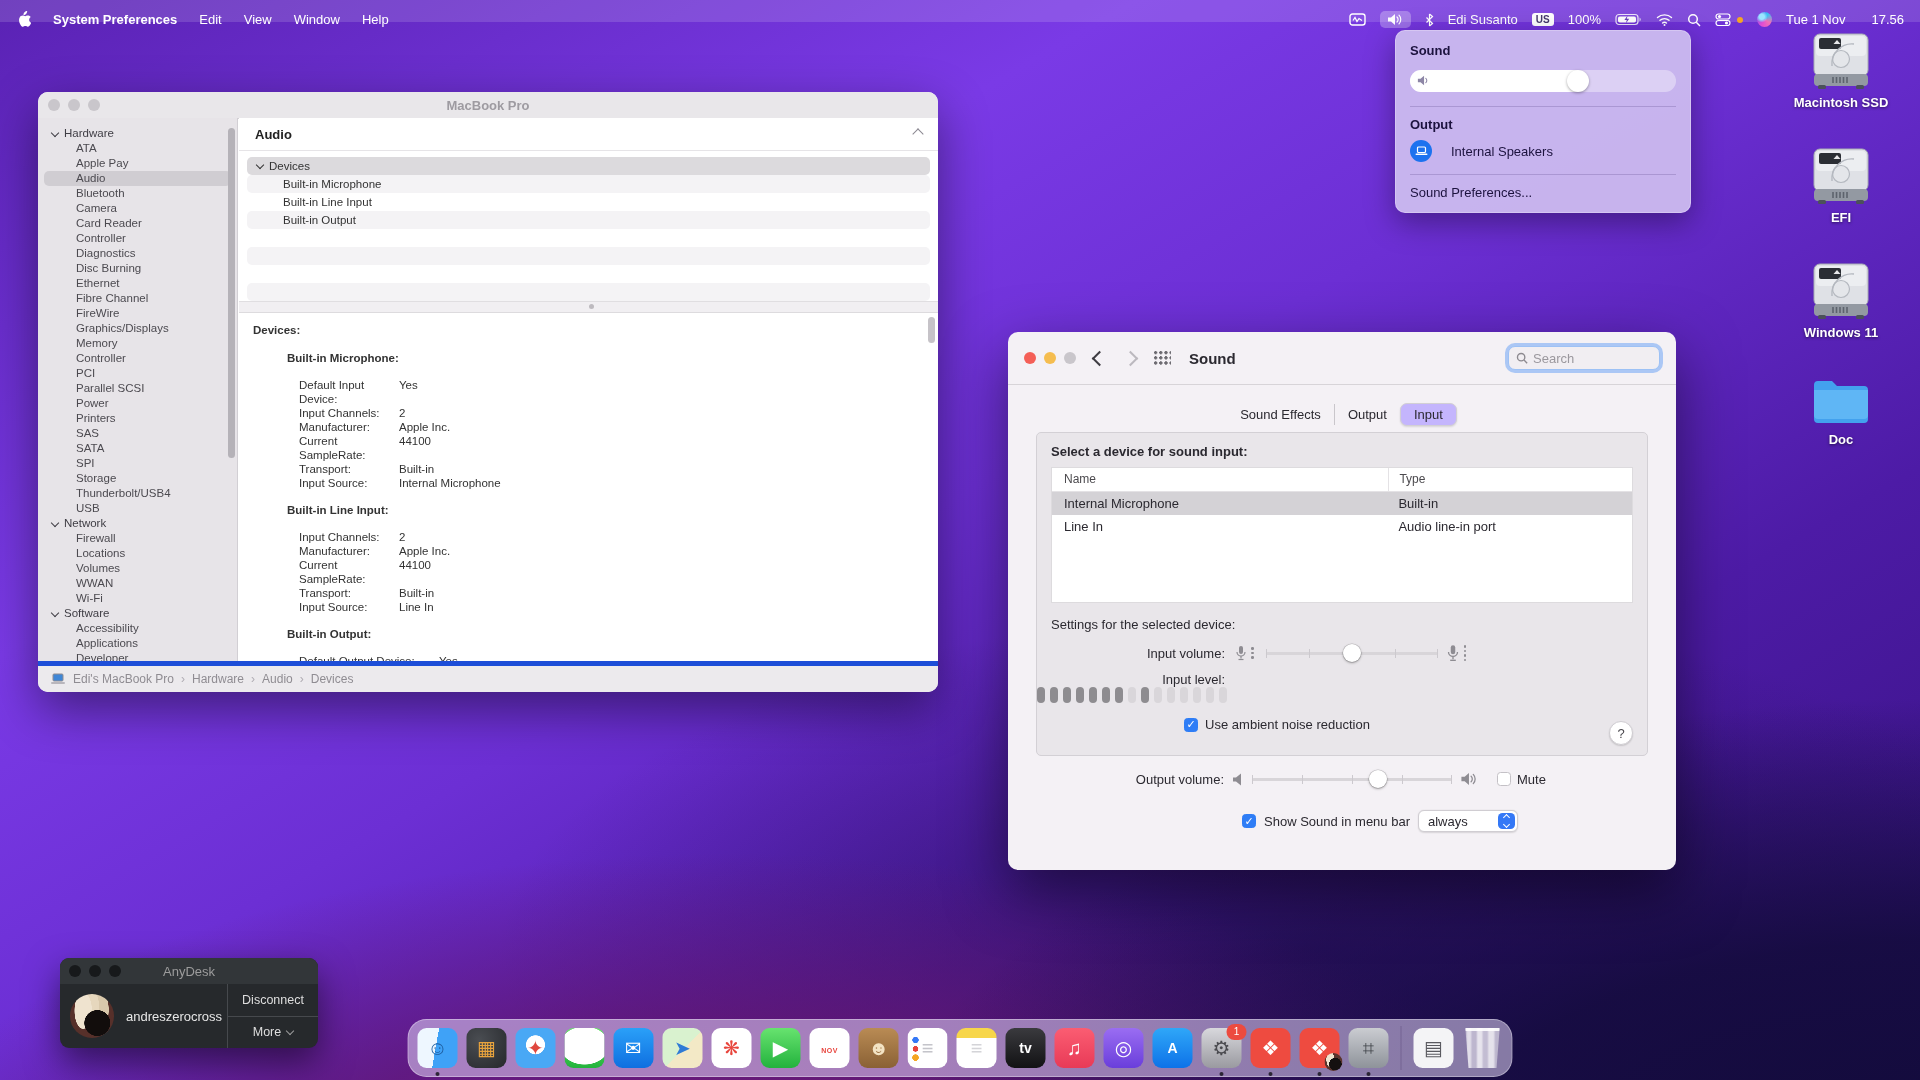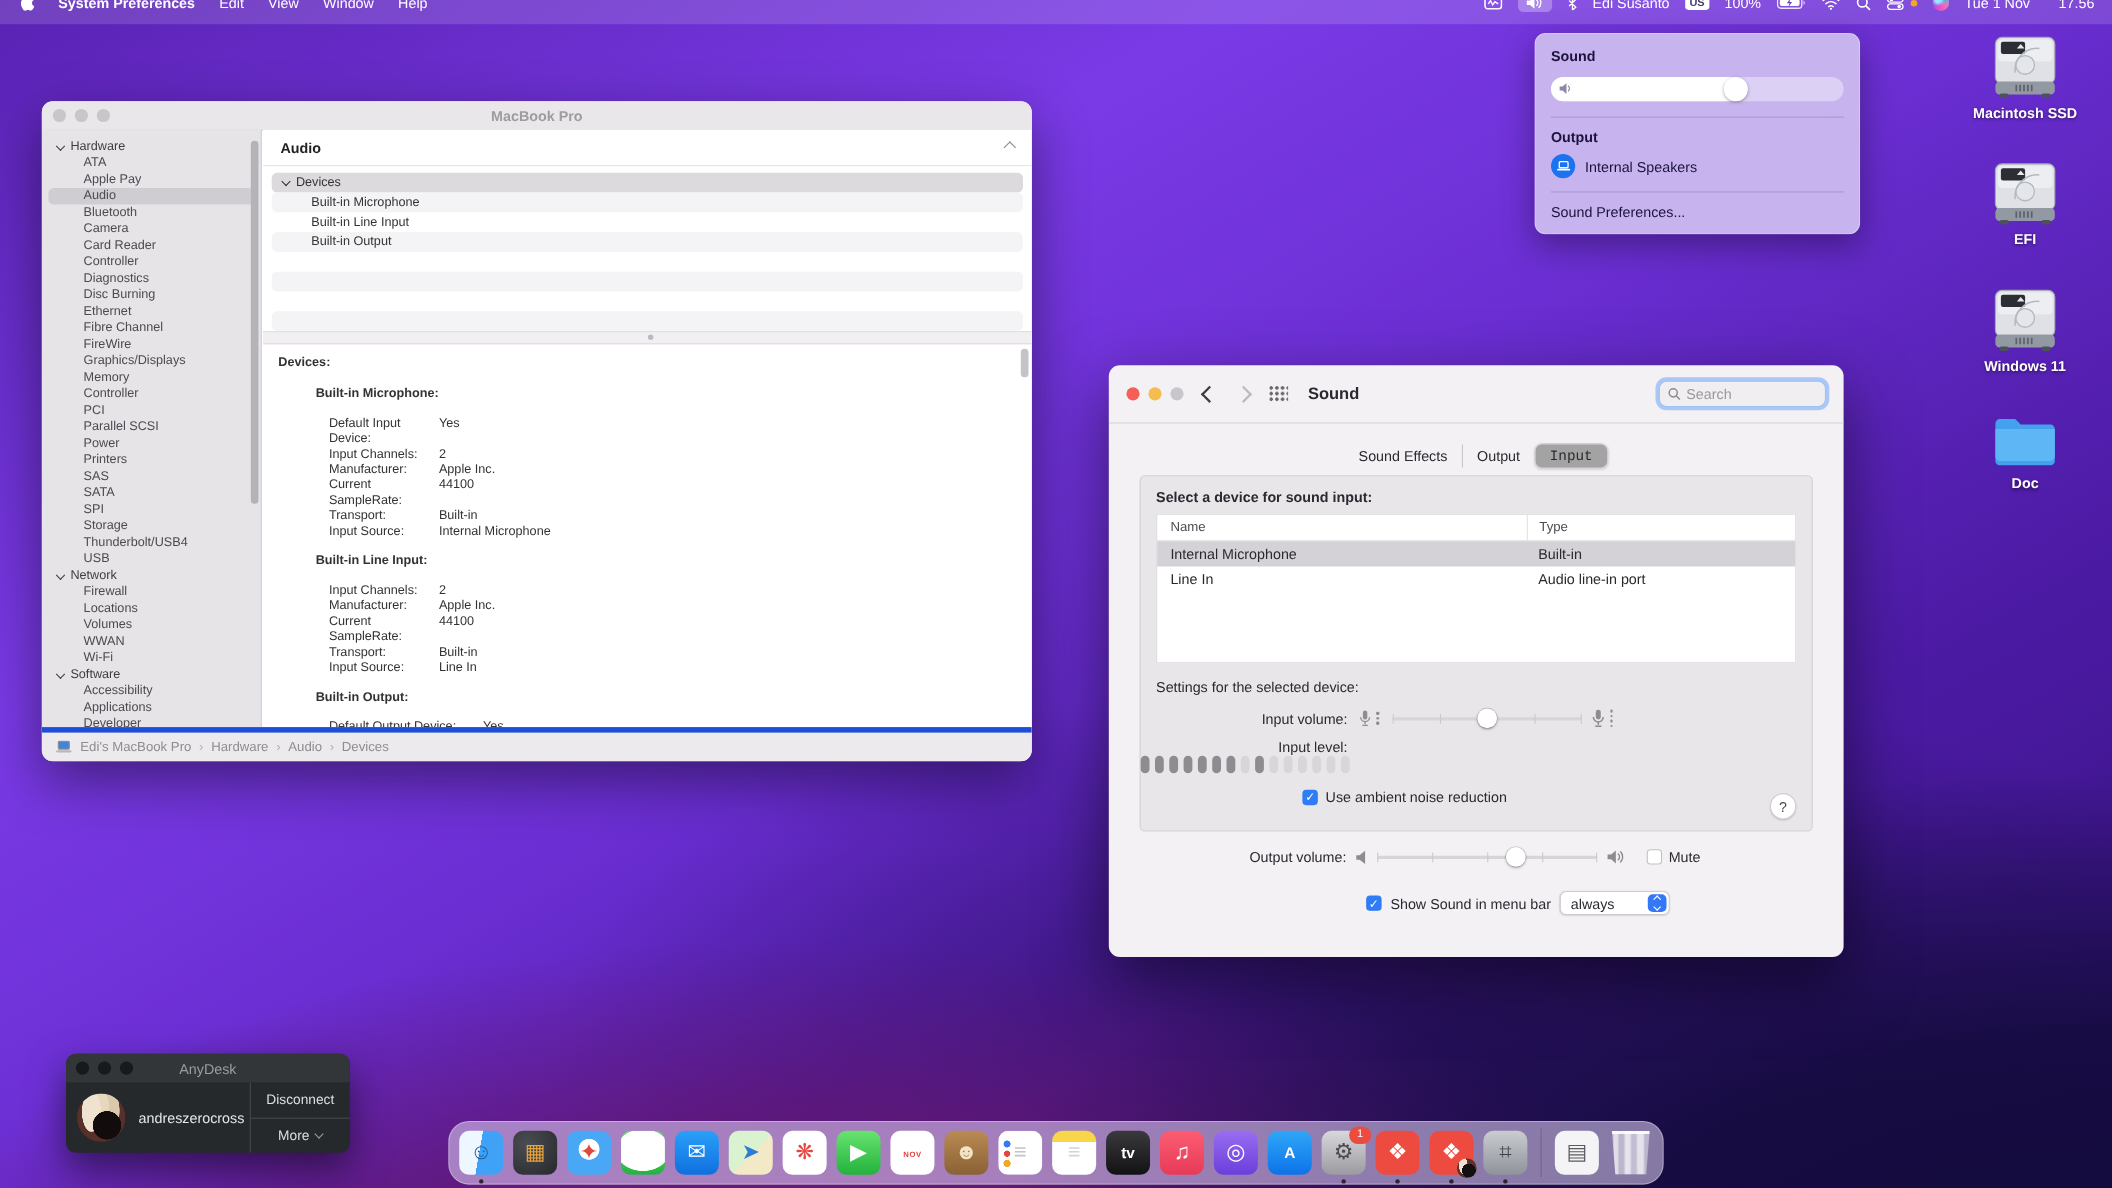--- a/index.html
+++ b/index.html
@@ -6,21 +6,21 @@
   body{width:1920px;height:1080px;overflow:hidden;position:relative;
        font-family:"Liberation Sans","DejaVu Sans",sans-serif;
        -webkit-font-smoothing:antialiased;}
   .wallpaper{position:absolute;inset:0;
     background:
       radial-gradient(90% 70% at 102% 108%, #120b3a 0%, rgba(18,11,58,.85) 30%, rgba(30,14,80,0) 62%),
       radial-gradient(75% 55% at 38% 112%, #7d1d74 0%, rgba(98,22,110,.75) 32%, rgba(80,20,120,0) 60%),
       radial-gradient(60% 45% at 68% 88%, rgba(40,16,90,.8) 0%, rgba(40,16,90,0) 70%),
       linear-gradient(150deg,#5a22b4 0%,#7a3ae6 30%,#6c2fd4 48%,#4d1ba6 72%,#35117e 100%);}
   
-  .menubar{position:absolute;left:0;top:0;right:0;height:21px;display:flex;align-items:flex-end;
+  .menubar{position:absolute;left:0;top:0;right:0;height:21px;display:flex;align-items:flex-start;
     background:rgba(255,255,255,.14);color:#fff;font-size:13px;padding:11px 16px;box-sizing:border-box;}
   .menubar .left{display:flex;align-items:center;gap:22px;}
   .menubar .appname{font-weight:700;}
   .menubar .right{margin-left:auto;display:flex;align-items:center;gap:14px;}
   .mb-ic{display:flex;align-items:center;}
   .mb-ic svg{display:block;}
   .sound-pill{background:rgba(255,255,255,.28);border-radius:5px;padding:2px 7px;}
   .kbd-badge{background:#fff;color:#463a6e;font-size:10px;font-weight:700;border-radius:3px;padding:1px 4px;}
   .siri{width:15px;height:15px;border-radius:50%;
     background:radial-gradient(circle at 32% 32%,#9be5ff 0 18%,rgba(155,229,255,0) 40%),
@@ -38,21 +38,21 @@
     background:rgba(203,185,238,.96);box-shadow:0 10px 30px rgba(0,0,0,.35);
     border:1px solid rgba(255,255,255,.25);padding:10px 0;color:#1c123e;font-size:13px;}
   .popover .sec{padding:2px 14px;}
   .popover .title{font-weight:700;margin-bottom:8px;}
   .pop-slider{position:relative;height:22px;border-radius:11px;background:rgba(255,255,255,.38);margin:0 0 4px;}
   .pop-fill{position:absolute;left:0;top:0;bottom:0;background:#fff;border-radius:11px 0 0 11px;}
   .pop-knob{position:absolute;top:0;width:22px;height:22px;border-radius:50%;background:#fff;
     box-shadow:0 1px 3px rgba(0,0,0,.35);}
   .pop-spk{position:absolute;left:7px;top:4px;color:#8d86a6;}
   .pop-div{height:1px;background:rgba(40,20,90,.18);margin:8px 14px;}
-  .out-row{display:flex;align-items:center;gap:9px;padding:4px 14px;}
+  .out-row{display:flex;align-items:center;gap:19px;padding:4px 14px;}
   .dev-circle{width:22px;height:22px;border-radius:50%;background:#1c72ef;display:flex;align-items:center;justify-content:center;}
   
   .lights{display:flex;gap:8px;}
   .light{width:12px;height:12px;border-radius:50%;}
   .light.gray{background:#c9c6cb;}
   .light.red{background:#f45f57;}
   .light.yellow{background:#f5bd4f;}
   .light.dark{background:#17191b;}
   
   .sysinfo{position:absolute;left:38px;top:92px;width:900px;height:600px;border-radius:10px;overflow:hidden;
@@ -97,21 +97,21 @@
   .nav{color:#3e3c42;display:flex;align-items:center;}
   .nav.fwd{color:#bcb9bf;margin-left:2px;}
   .nav .chev{width:9px;height:9px;border-width:2px;}
   .grid-ic{width:17px;height:14px;background:radial-gradient(circle,#6c6a70 1.4px,rgba(0,0,0,0) 1.6px) -1px -1px/5.2px 5.2px;}
   .sw-title{font-weight:700;font-size:15px;}
   .search{margin-left:auto;width:152px;height:24px;border-radius:7px;background:#f1eef2;border:1px solid #9dc1f5;
     box-shadow:0 0 0 3px rgba(98,158,245,.5);display:flex;align-items:center;gap:5px;padding:0 7px;box-sizing:border-box;}
   .search .ph{color:#9b989e;}
   .tabs{display:flex;justify-content:center;align-items:center;margin-top:16px;height:26px;}
   .tab{padding:3px 13px;color:#2b2930;position:relative;}
-  .tab.active{background:#a3a3a3;border:1px solid #d2cfd4;border-radius:7px;box-shadow:0 1px 2px rgba(0,0,0,.12);font-family:Liberation Mono, monospace;}
+  .tab.active{background:#c4b5fd;border:1px solid #d2cfd4;border-radius:7px;box-shadow:0 1px 2px rgba(0,0,0,.12);}
   .tab:not(.active)+.tab:not(.active){border-left:1px solid #c9c6cb;}
   .groupbox{position:absolute;left:28px;right:28px;top:100px;height:322px;background:#e9e6ea;
     border:1px solid #d3d0d5;border-radius:5px;}
   .gb-label{font-weight:700;padding:11px 14px 8px;}
   .dev-table{margin:0 14px;background:#fff;border:1px solid #dddbde;height:134px;position:relative;font-size:13px;}
   .dt-head{display:flex;height:23px;line-height:23px;border-bottom:1px solid #e4e2e5;color:#4c4a4e;font-size:12px;}
   .dt-col1{width:58%;padding-left:12px;box-sizing:border-box;}
   .dt-col2{flex:1;padding-left:10px;border-left:1px solid #e4e2e5;box-sizing:border-box;}
   .dt-row{display:flex;height:23px;line-height:23px;}
   .dt-row[data-selected="true"]{background:#d4d2d6;}

